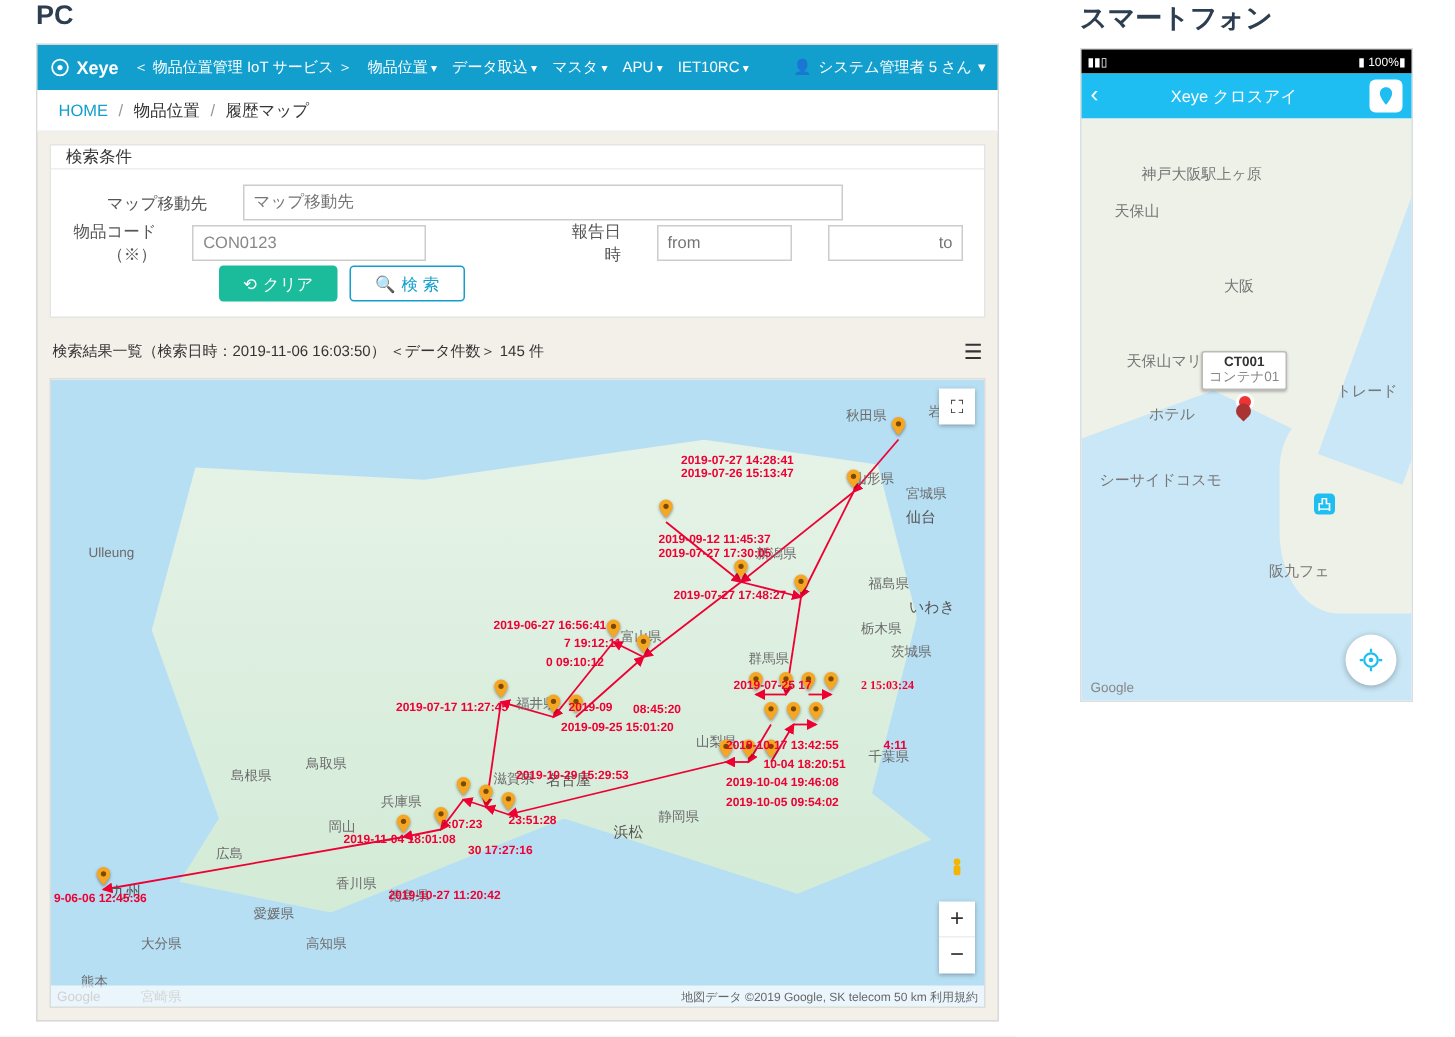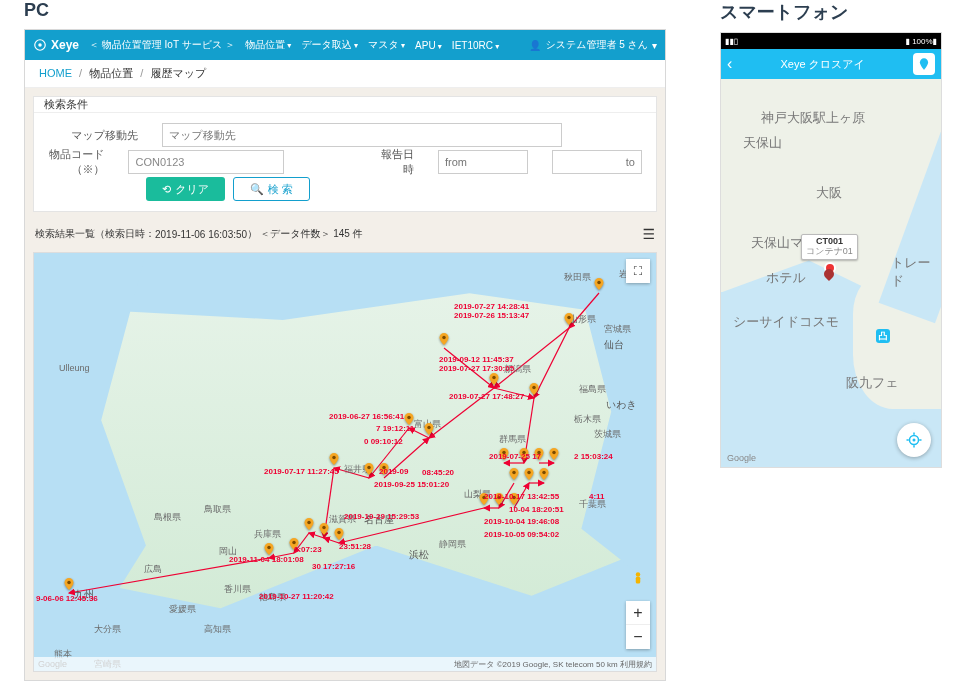--- a/index.html
+++ b/index.html
@@ -58,21 +58,21 @@
   
   .sp-frame { width:222px; border:1px solid #ddd;}
   .sp-status{ height:16px; background:#000; color:#fff; font-size:8px; display:flex; align-items:center; padding:0 4px;}
   .sp-status .l{flex:0 0 auto;} .sp-status .c{flex:1;text-align:center;} .sp-status .r{flex:0 0 auto;}
   .sp-top   { height:30px; background:#1fbef2; color:#fff; display:flex; align-items:center; padding:0 6px; font-size:11px;}
   .sp-top .back{font-size:16px; cursor:pointer;}
   .sp-top .title{flex:1; text-align:center;}
   .sp-top .ico{width:22px;height:22px;background:#fff;border-radius:4px;display:flex;align-items:center;justify-content:center;color:#1fbef2;}
   .sp-map   { height:388px; position:relative; overflow:hidden; background:#c9e7f6;}
   .sp-land  { position:absolute; background:#eef1e8;}
-  .sp-label { position:absolute; font-size:13px; color:#777; filter:blur(.3px);}
+  .sp-label { position:absolute; font-size:10px; color:#777; filter:blur(.3px);}
   .sp-pin-label{position:absolute; background:#fff; border:1px solid #bbb; border-radius:2px; font-size:9px; padding:2px 4px; line-height:1.1; text-align:center; box-shadow:0 1px 2px rgba(0,0,0,.25);}
   .sp-pin   {position:absolute; width:10px;height:10px; background:#a33; border-radius:50% 50% 50% 0; transform:translate(-50%,-50%) rotate(-45deg);}
   .sp-fab   {position:absolute; bottom:10px; right:10px; width:34px;height:34px;border-radius:50%;background:#fff;box-shadow:0 1px 4px rgba(0,0,0,.3);display:flex;align-items:center;justify-content:center;color:#1fbef2;cursor:pointer;}
   .sp-google{position:absolute;bottom:4px;left:6px;font-size:9px;color:#888;font-family:Arial;}
   .sp-station{position:absolute;width:14px;height:14px;background:#1fbef2;border-radius:3px;display:flex;align-items:center;justify-content:center;color:#fff;font-size:9px;font-weight:bold;}
   .sp-cutoff{position:absolute;right:-30px;top:40px;width:60px;height:200px;background:#c9e7f6;transform:rotate(20deg);}
 </style>
 </head>
 <body>
 
@@ -338,21 +338,21 @@
           <div class="ts" style="left: 405px; top: 103px;">2019-09-12 11:45:37</div>
           <div class="ts" style="left: 405px; top: 112px;">2019-07-27 17:30:05</div>
           <div class="ts" style="left: 415px; top: 140px;">2019-07-27 17:48:27</div>
           <div class="ts" style="left: 295px; top: 160px;">2019-06-27 16:56:41</div>
           <div class="ts" style="left: 342px; top: 172px;">7 19:12:11</div>
           <div class="ts" style="left: 330px; top: 185px;">0 09:10:12</div>
           <div class="ts" style="left: 230px; top: 215px;">2019-07-17 11:27:45</div>
           <div class="ts" style="left: 345px; top: 215px;">2019-09</div>
           <div class="ts" style="left: 388px; top: 216px;">08:45:20</div>
           <div class="ts" style="left: 455px; top: 200px;">2019-07-25 17</div>
-          <div class="ts" style="left: 540px; top: 200px;">2 15:03:24</div>
+          <div class="ts" style="left: 540px; top: 200px; font-family: Liberation Serif, serif;">2 15:03:24</div>
           <div class="ts" style="left: 340px; top: 228px;">2019-09-25 15:01:20</div>
           <div class="ts" style="left: 450px; top: 240px;">2019-10-17 13:42:55</div>
           <div class="ts" style="left: 555px; top: 240px;">4:11</div>
           <div class="ts" style="left: 310px; top: 260px;">2019-10-29 15:29:53</div>
           <div class="ts" style="left: 475px; top: 253px;">10-04 18:20:51</div>
           <div class="ts" style="left: 450px; top: 265px;">2019-10-04 19:46:08</div>
           <div class="ts" style="left: 450px; top: 278px;">2019-10-05 09:54:02</div>
           <div class="ts" style="left: 195px; top: 303px;">2019-11-04 18:01:08</div>
           <div class="ts" style="left: 260px; top: 293px;">0:07:23</div>
           <div class="ts" style="left: 305px; top: 290px;">23:51:28</div>

